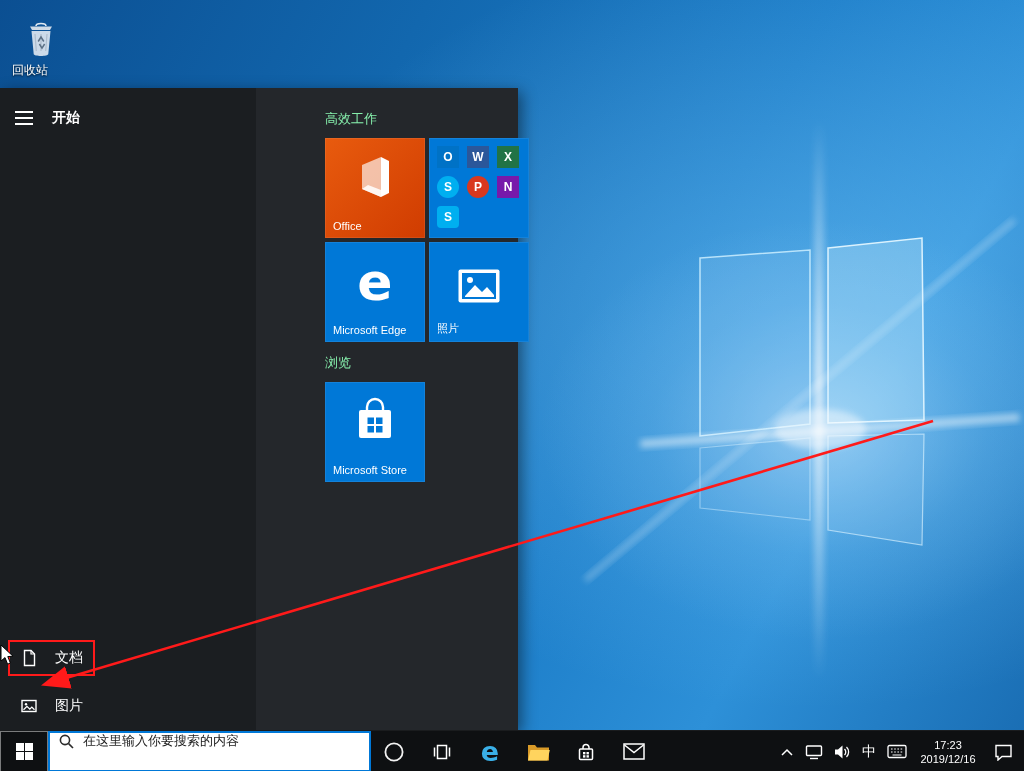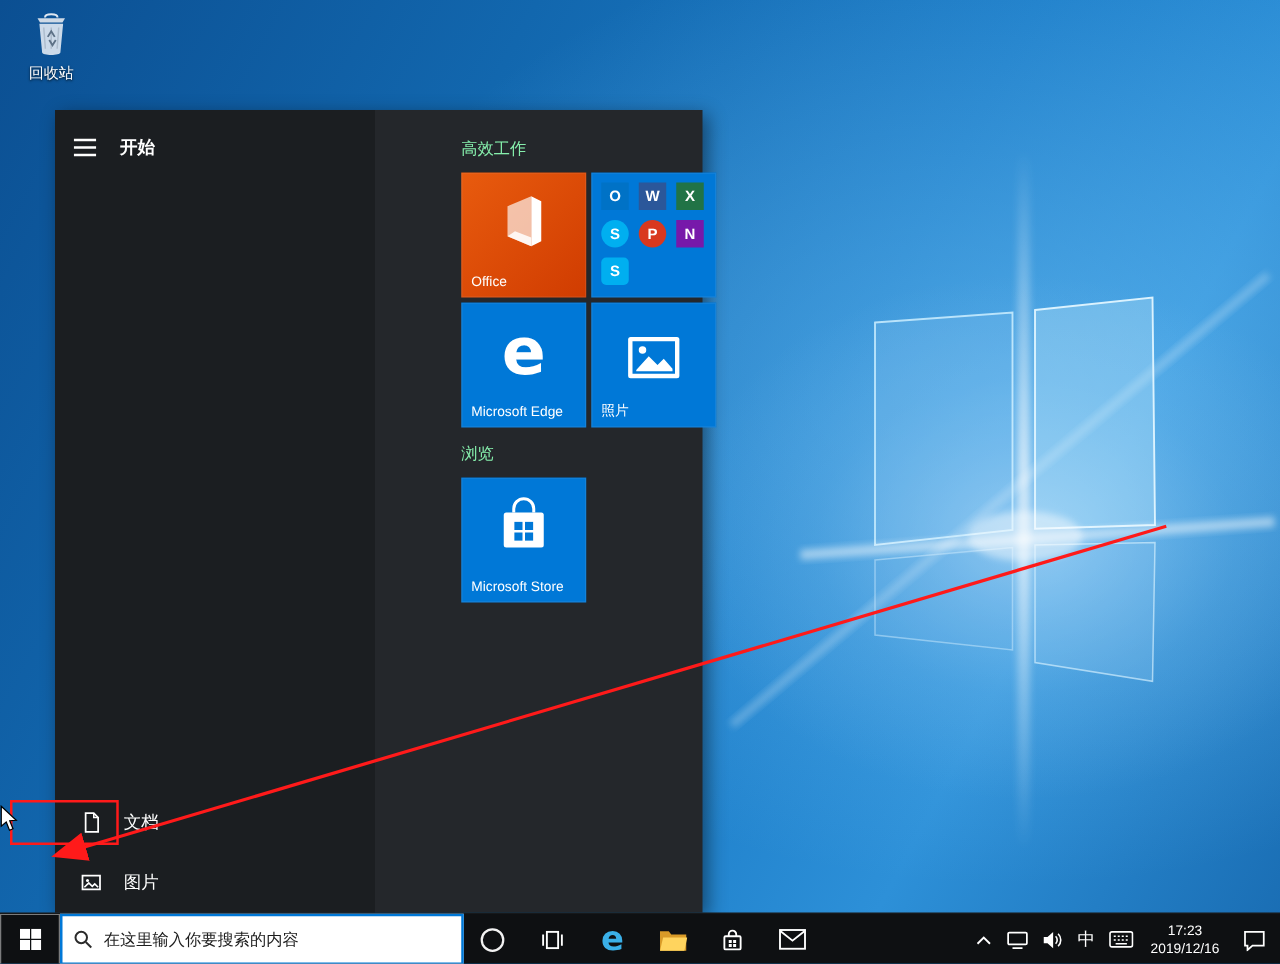--- a/index.html
+++ b/index.html
@@ -9,27 +9,27 @@
     background:
       radial-gradient(900px 620px at 79% 42%, rgba(120,200,250,.50), rgba(40,120,200,0) 62%),
       linear-gradient(118deg,#0b4f92 0%,#1267ae 30%,#1d7ec9 58%,#2d90d8 76%,#196cb2 100%);
   }
   svg { display:block; }
 
   
   .wall { position:absolute; inset:0; pointer-events:none; }
 
   
-  .recycle-bin { position:absolute; left:12px; top:6px; width:58px; text-align:center; cursor:default; }
+  .recycle-bin { position:absolute; left:12px; top:18px; width:58px; text-align:left; cursor:default; }
   .recycle-bin .ic { margin:0 auto; width:38px; height:42px; }
   .recycle-bin .lbl { margin-top:2px; font-size:12px; color:#fff; text-shadow:0 1px 2px rgba(0,0,0,.9); }
 
   
   .start-menu { position:absolute; left:0; top:88px; width:518px; height:642px;
-                background:#24272b; box-shadow:4px 4px 14px rgba(0,0,0,.45); color:#fff;margin-left:44px; }
+                background:#24272b; box-shadow:4px 4px 14px rgba(0,0,0,.45); color:#fff; }
   .rail { position:absolute; left:0; top:0; width:256px; height:100%; background:#1b1e21; }
   .hamburger { position:absolute; left:15px; top:21px; width:20px; height:18px; background:none; border:none; cursor:pointer; }
   .start-title { position:absolute; left:52px; top:21px; font-size:14px; font-weight:bold; color:#fff; }
   .rail-items { position:absolute; bottom:0; left:0; width:100%; }
   .rail-item { height:48px; display:flex; align-items:center; padding-left:19px; cursor:pointer; }
   .rail-item.active { background:rgba(255,255,255,.09); }
   .rail-item .lbl { margin-left:16px; font-size:14px; color:#fff; }
   .rail-item .ic { width:20px; height:20px; }
 
   .tiles { position:absolute; left:325px; top:0; width:320px; height:100%; }
@@ -61,21 +61,21 @@
   .photos-ic { position:absolute; left:50%; top:26px; transform:translateX(-50%); }
   .store-ic { position:absolute; left:50%; top:14px; transform:translateX(-50%); }
 
   
   .taskbar { position:absolute; left:0; top:730px; width:1024px; height:41px; background:#0e1012;
              border-top:1px solid rgba(255,255,255,.05); }
   .start-btn { position:absolute; left:0; top:0; width:48px; height:41px; background:none; border:none;
                display:flex; align-items:center; justify-content:center; cursor:pointer;
                box-shadow:inset 0 0 0 1px rgba(255,255,255,.45); }
   .search-box { position:absolute; left:48px; top:0; width:323px; height:41px; background:#fff;
-                border:2px solid #0078d7; display:flex; align-items:center; padding:0 8px; }
+                border:2px solid #0078d7; display:flex; align-items:flex-start; padding:0 8px; }
   .search-box input { flex:1; border:none; outline:none; font-size:13px; color:#000; background:transparent;
                       margin-left:8px; font-family:inherit; }
   .search-box input::placeholder { color:#1c1c1c; opacity:1; }
   .task-icons { position:absolute; left:370px; top:0; height:41px; display:flex; }
   .tb-btn { width:48px; height:41px; background:none; border:none; display:flex; align-items:center;
             justify-content:center; cursor:pointer; }
   .edge-glyph { font-size:27px; font-weight:bold; color:#3ab0e8; font-family:"DejaVu Sans",sans-serif; line-height:41px; }
   .tray { position:absolute; right:2px; top:0; height:41px; display:flex; align-items:center; }
   .tray-btn { height:41px; background:none; border:none; display:flex; align-items:center;
               justify-content:center; cursor:pointer; color:#fff; }

